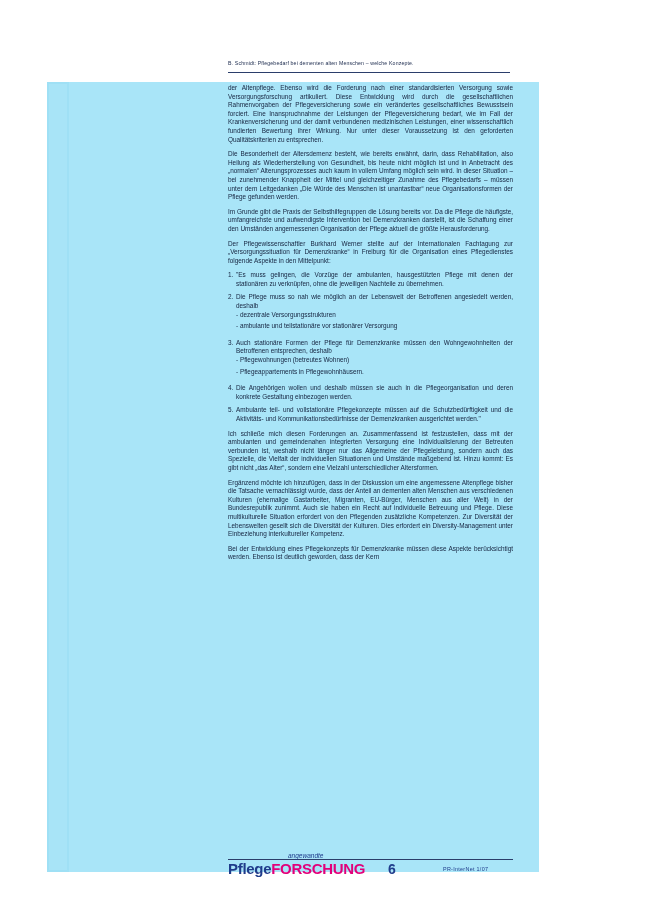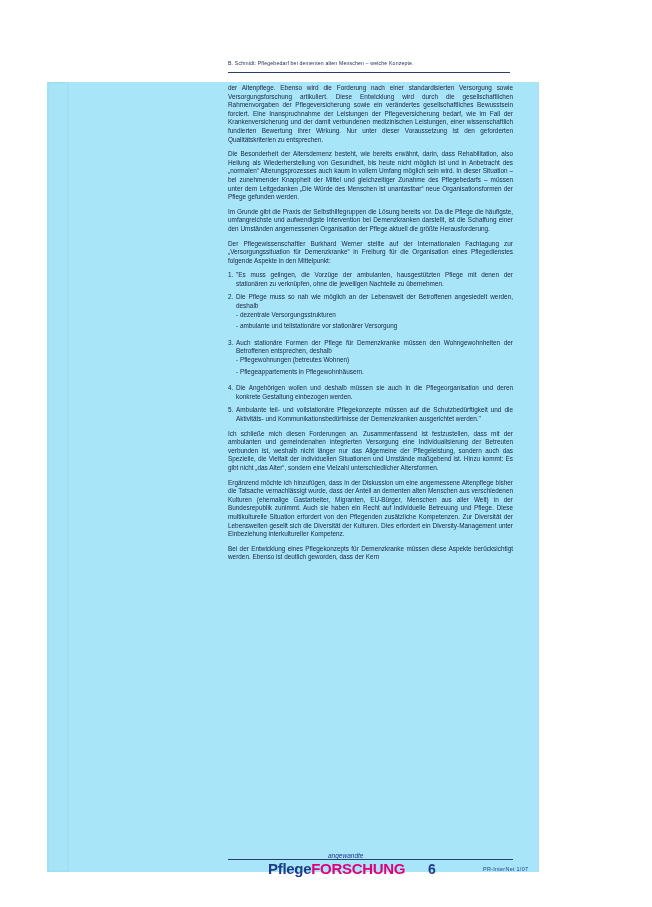--- a/index.html
+++ b/index.html
@@ -111,21 +111,20 @@
     width: 285px;
     height: 1px;
     background: #2b3e6b;
   }
   .footer {
     position: absolute;
     left: 228px;
     top: 862px;
     width: 300px;
     height: 22px;
-    margin-left: 40px;
   }
   .footer-logo {
     position: absolute;
     left: 0;
     top: -2px;
     font-size: 15px;
     font-weight: bold;
     letter-spacing: -0.3px;
     color: #1f3c8b;
     white-space: nowrap;

